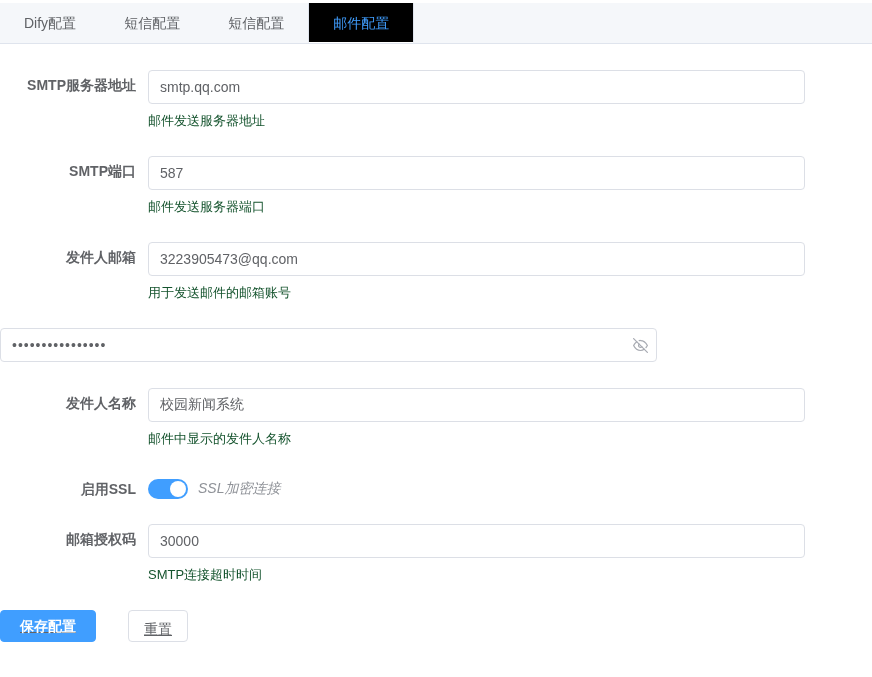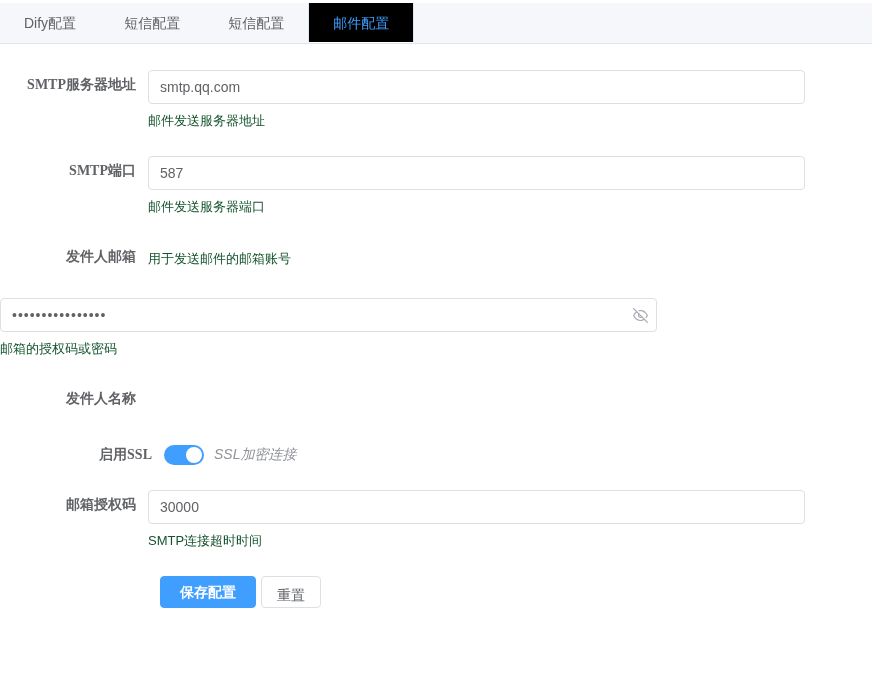--- a/index.html
+++ b/index.html
@@ -45,21 +45,20 @@
   .form-label {
     flex: none;
     width: 148px;
     padding-right: 12px;
     text-align: right;
     font-size: 14px;
     font-weight: bold;
     color: #606266;
     line-height: 30px;
     white-space: nowrap;
-    font-family: Liberation Serif, serif;
   }
   .form-control { width: 657px; }
   .input-wrap { position: relative; }
   .text-input {
     width: 100%;
     height: 30px;
     border: 1px solid #dcdfe6;
     border-radius: 4px;
     padding: 16px 11px;
     font-size: 14px;
@@ -87,21 +86,21 @@
     display: flex;
     align-items: center;
     justify-content: center;
     background: transparent;
     border: none;
     padding: 0;
   }
   .eye-btn svg { width: 15px; height: 15px; display: block; }
 
   
-  .switch-row { display: flex; align-items: center; height: 30px; margin-bottom: 20px; margin-left: 16px; }
+  .switch-row { display: flex; align-items: center; height: 30px; margin-bottom: 20px; }
   .switch {
     width: 40px;
     height: 20px;
     border-radius: 10px;
     background: #409eff;
     position: relative;
     cursor: pointer;
     flex: none;
   }
   .switch-knob {
@@ -109,21 +108,21 @@
     top: 2px;
     right: 2px;
     width: 16px;
     height: 16px;
     border-radius: 50%;
     background: #ffffff;
   }
   .switch-text { margin-left: 10px; font-size: 14px; color: #909399; font-style: italic; }
 
   
-  .btn-row { display: flex; margin-left: 160px; gap: 5px; }
+  .btn-row { display: flex; gap: 32px; text-decoration: underline; }
   .btn {
     height: 32px;
     border-radius: 4px;
     font-size: 14px;
     font-family: "Liberation Sans", "DejaVu Sans", sans-serif;
     cursor: pointer;
     line-height: 1;
   }
   .btn-primary {
     background: #409eff;
@@ -167,43 +166,51 @@
       <div class="input-wrap">
         <input type="text" class="text-input" value="587" style="">
       </div>
       <div class="hint">邮件发送服务器端口</div>
     </div>
   </div>
 
   <div class="form-item">
     <div class="form-label">发件人邮箱</div>
     <div class="form-control">
+      <div class="input-wrap">
+        <input type="text" class="text-input" value="3223905473@qq.com" style="">
+      </div>
       <div class="hint">用于发送邮件的邮箱账号</div>
     </div>
   </div>
 
   <div class="form-item">
     <div class="form-control">
       <div class="input-wrap">
         <input type="text" class="text-input masked" value="••••••••••••••••" style="">
         <button class="eye-btn">
           <span>
             <svg viewBox="0 0 24 24" fill="none" stroke="currentColor" stroke-width="2" stroke-linecap="round" stroke-linejoin="round">
               <path d="M17.94 17.94A10.07 10.07 0 0 1 12 20c-7 0-11-8-11-8a18.45 18.45 0 0 1 5.06-5.94M9.9 4.24A9.12 9.12 0 0 1 12 4c7 0 11 8 11 8a18.5 18.5 0 0 1-2.16 3.19m-6.72-1.07a3 3 0 1 1-4.24-4.24"></path>
               <line x1="1" y1="1" x2="23" y2="23"></line>
             </svg>
           </span>
         </button>
       </div>
-      <div class="hint">邮箱的授权码或密码</div>
     </div>
   </div>
 
   <div class="form-item">
     <div class="form-label">发件人名称</div>
+    <div class="form-control">
+      <div class="input-wrap">
+        <input type="text" class="text-input" value="校园新闻系统" style="">
+      </div>
+      <div class="hint">邮件中显示的发件人名称</div>
+    </div>
   </div>
 
   <div class="switch-row">
     <div class="form-label">启用SSL</div>
     <div class="switch">
       <div class="switch-knob"></div>
     </div>
     <div class="switch-text">SSL加密连接</div>
   </div>
 

